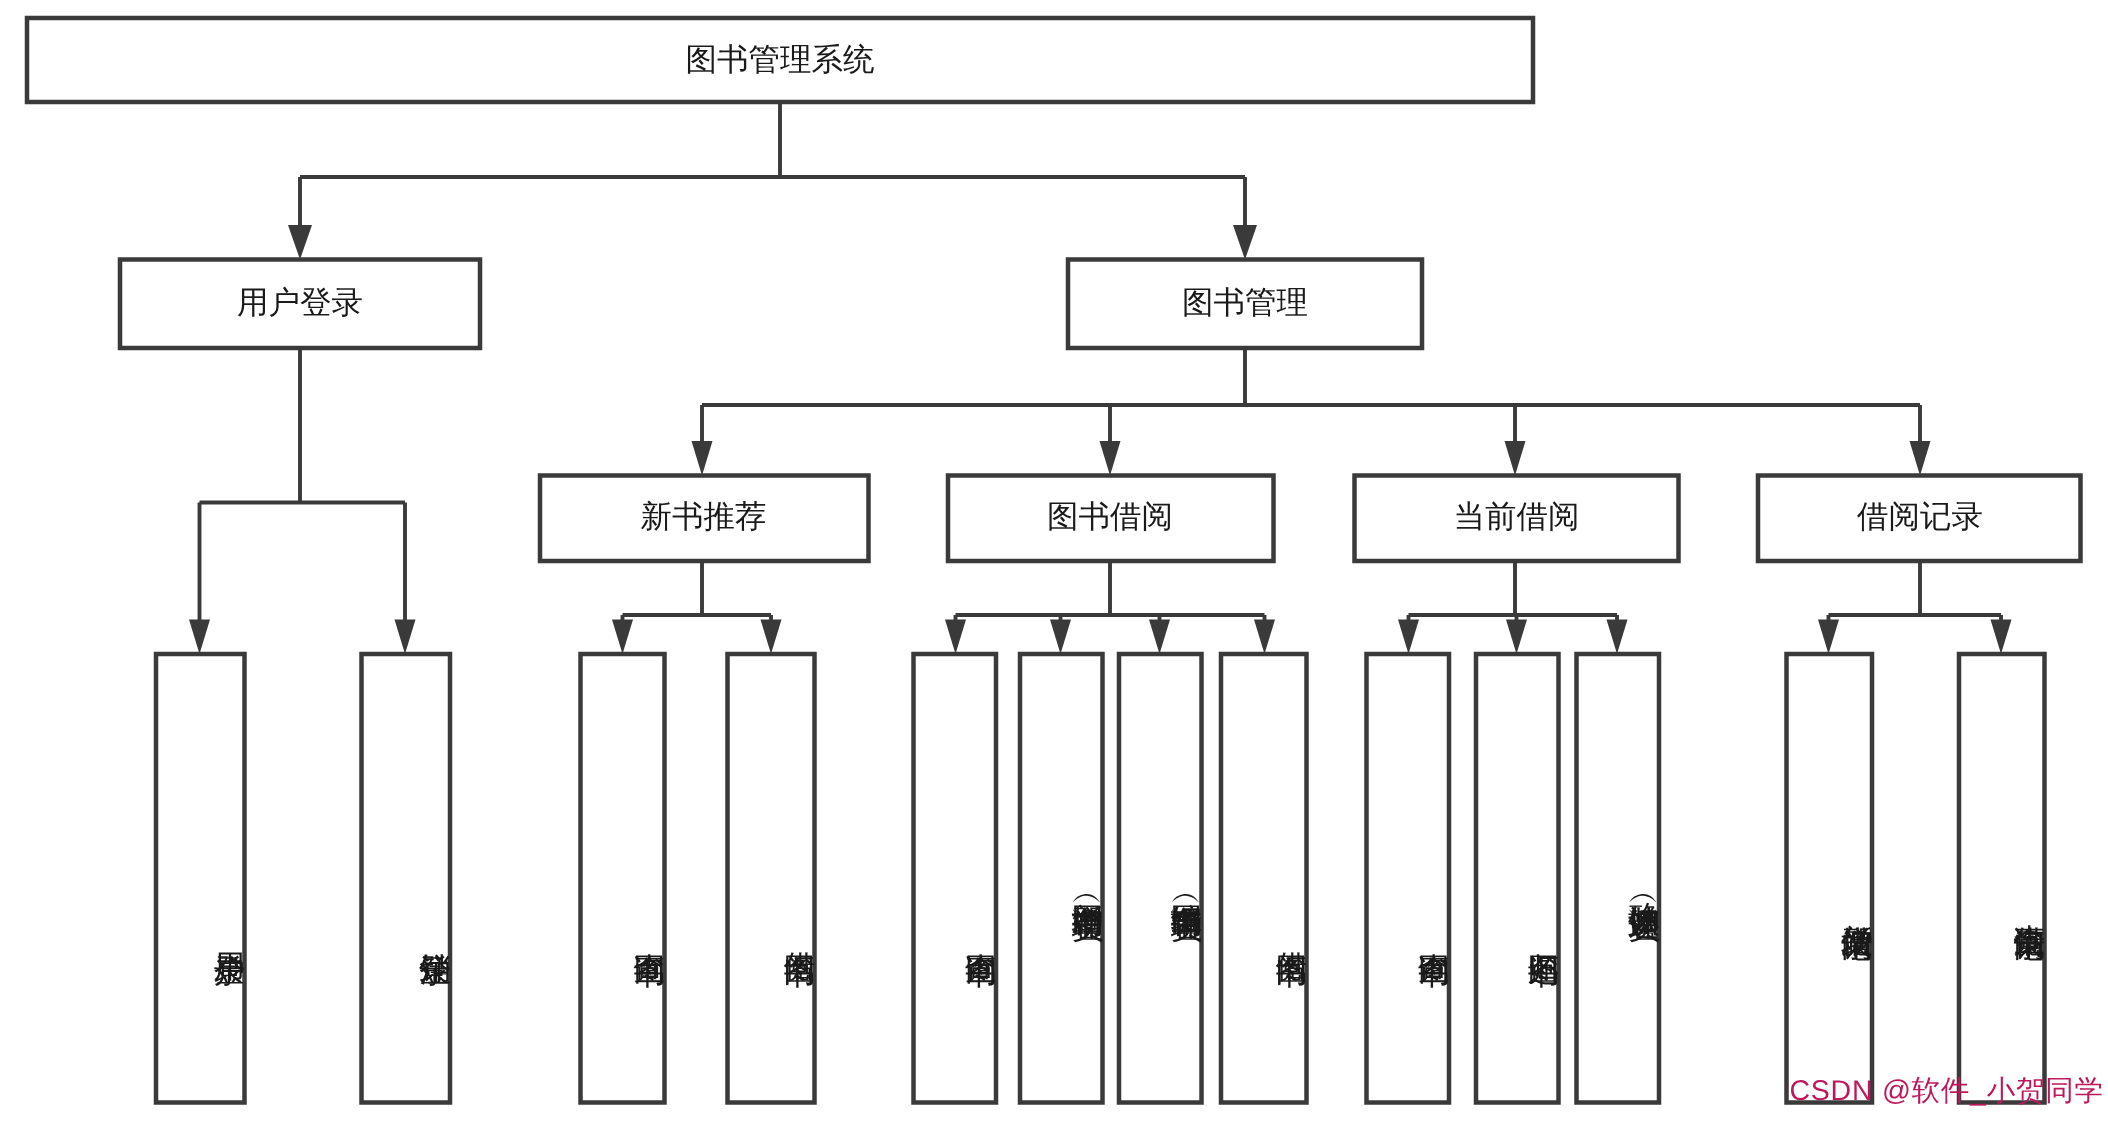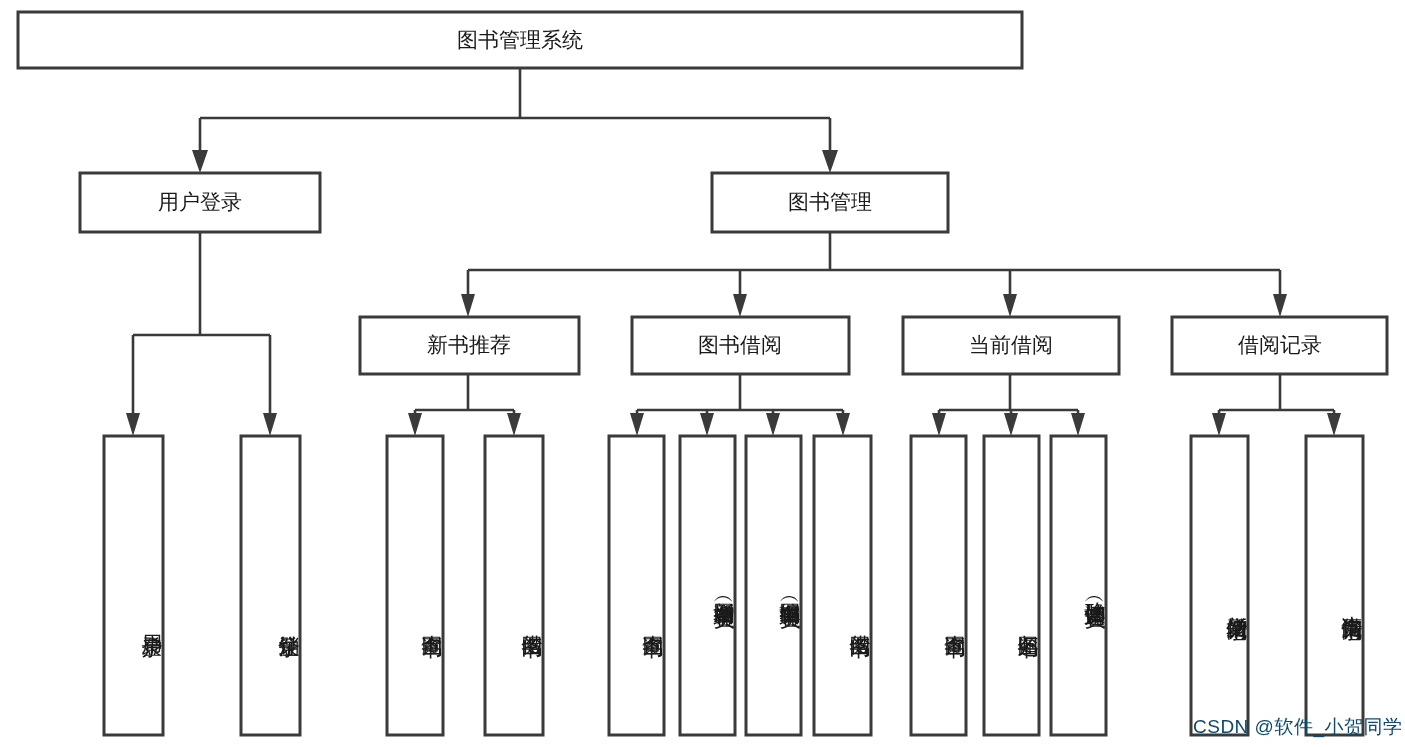--- a/index.html
+++ b/index.html
@@ -60,21 +60,21 @@
     line-height: 1;
     display: flex;
     align-items: flex-start;
     justify-content: center;
     pointer-events: none;
   }
   .watermark {
     position: absolute;
     font-family: "Liberation Sans", "DejaVu Sans", sans-serif;
     font-size: 19px;
-    color: #0c4a6e;
+    color: #be185d;
     white-space: nowrap;
     letter-spacing: 0.5px;
   }
 </style>
 </head>
 <body>
 
 <div id="diagram-root">
 
   <svg id="tree-svg" viewBox="0 0 1405 747">

